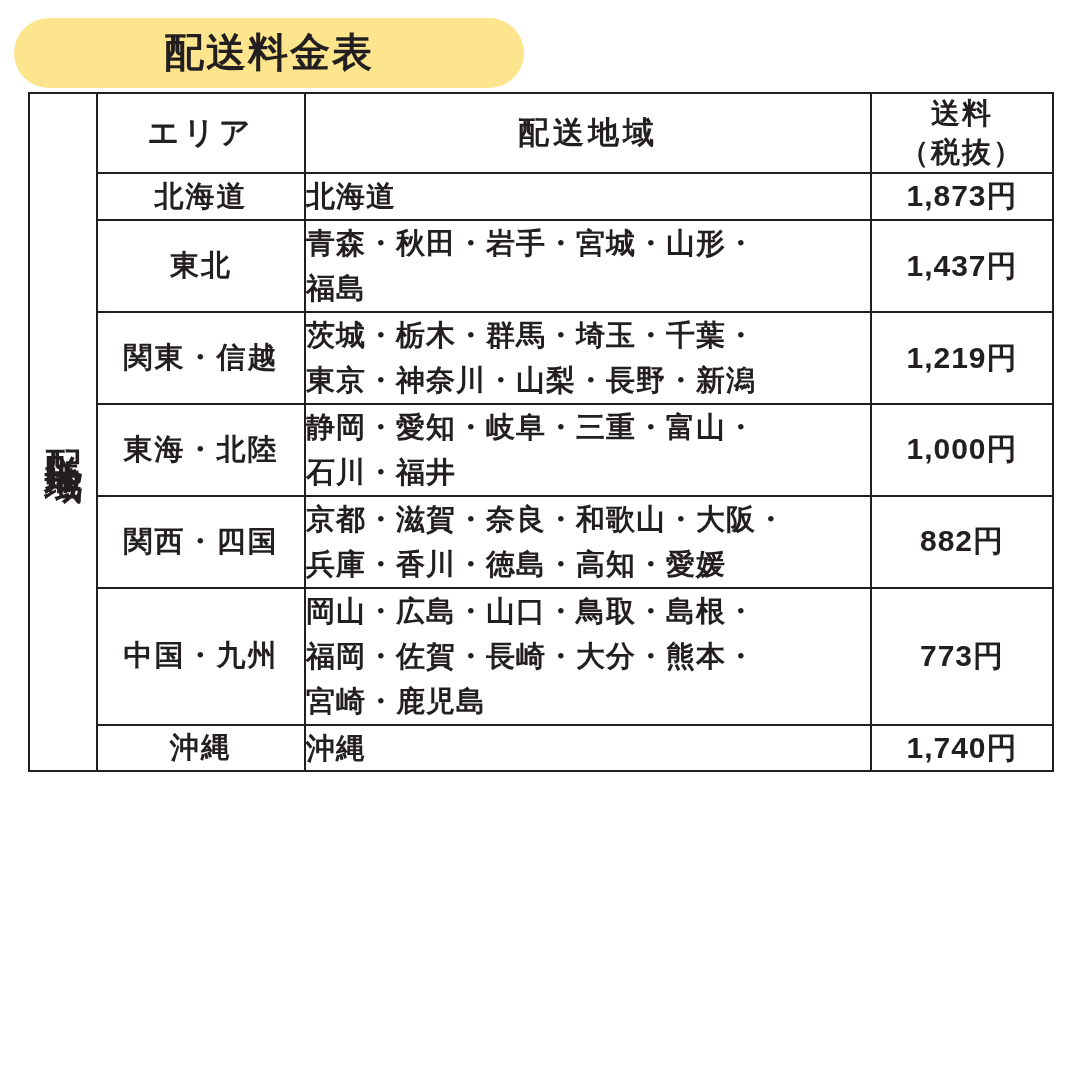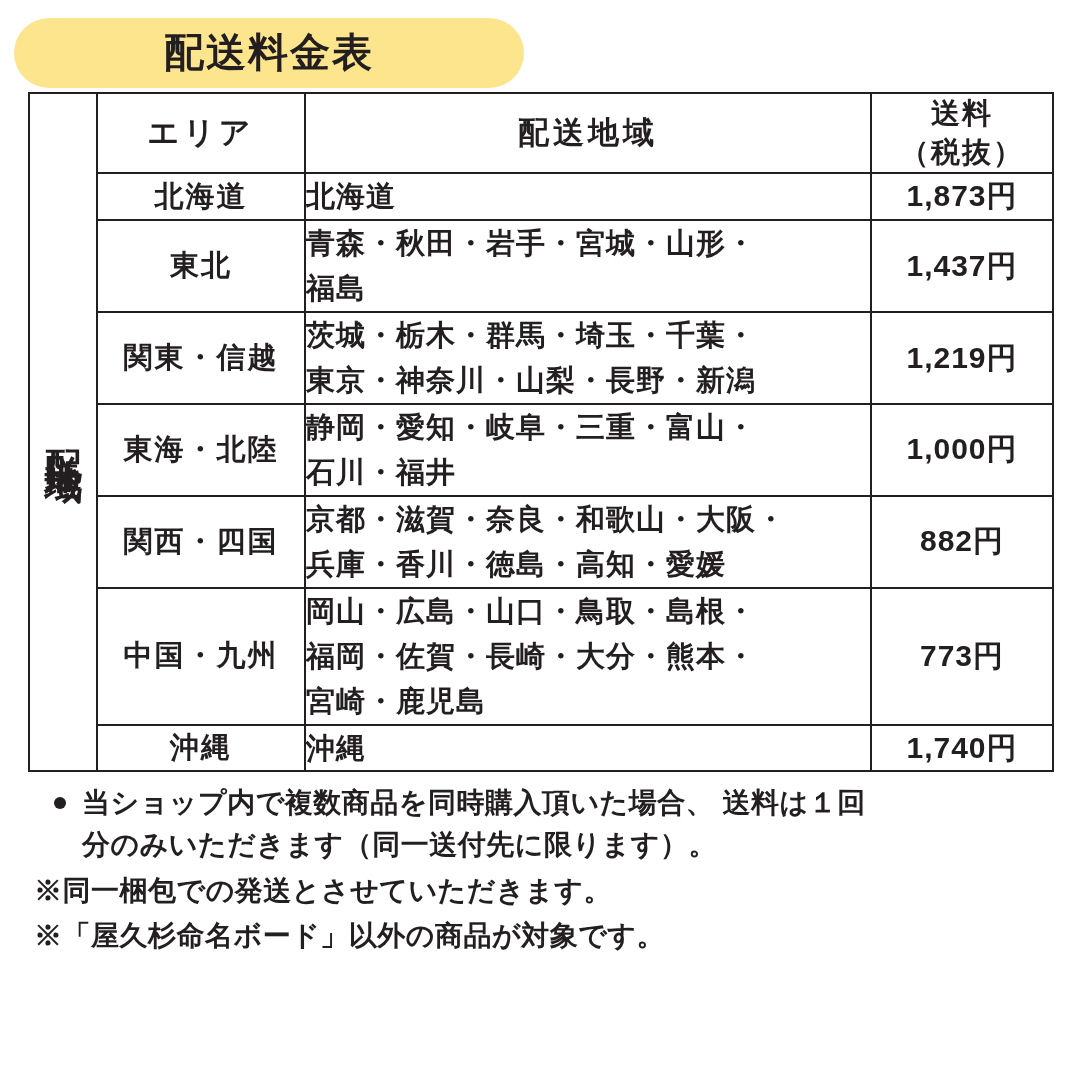--- a/index.html
+++ b/index.html
@@ -224,23 +224,14 @@
           <td class="area-cell">沖縄</td>
           <td class="pref-cell">
             <div>沖縄</div>
           </td>
           <td class="fee-cell">1,740円</td>
         </tr>
       </tbody>
     </table>
   </div>
 
-  <div class="notes">
-    <div class="note-bullet">
-      <span class="dot"></span>
-      <div>当ショップ内で複数商品を同時購入頂いた場合、 送料は１回</div>
-      <div>分のみいただきます（同一送付先に限ります）。</div>
-    </div>
-    <div class="note-line">※同一梱包での発送とさせていただきます。</div>
-    <div class="note-line">※「屋久杉命名ボード」以外の商品が対象です。</div>
-  </div>
 
 </div>
 
 </body></html>

